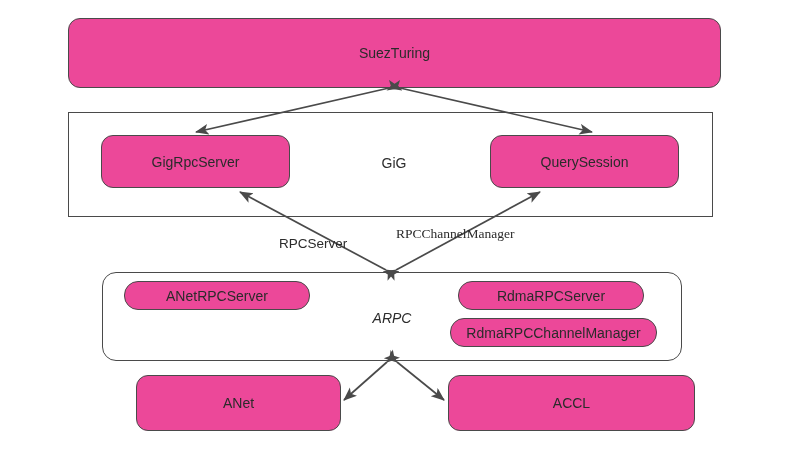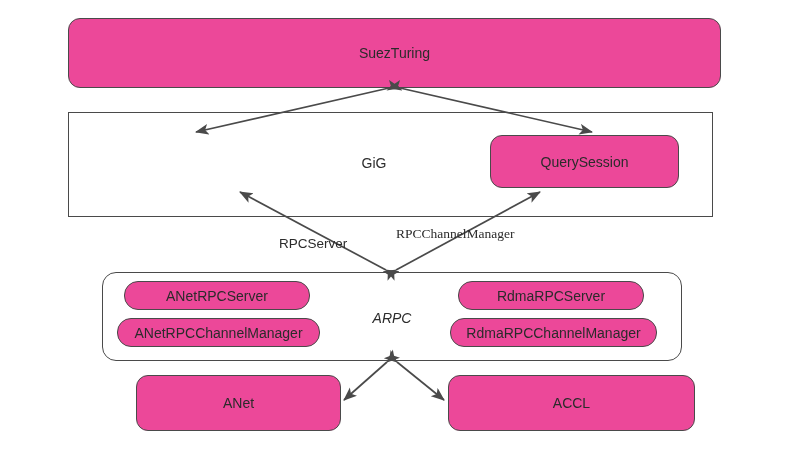--- a/index.html
+++ b/index.html
@@ -103,40 +103,40 @@
     <g>
       <line x1="397" y1="362" x2="444" y2="400" stroke="#4a4a4a" stroke-width="1.7" marker-start="url(#arrowhead)" marker-end="url(#arrowhead)"></line>
     </g>
   </svg>
 
   <div class="node rounded-lg" style="left:68px; top:18px; width:653px; height:70px;">
     <span>SuezTuring</span>
   </div>
 
   <div class="container-node sharp" style="left:68px; top:112px; width:645px; height:105px;"></div>
-  <div class="group-label" style="left:324px; top:155px; width:100px;">GiG</div>
+  <div class="group-label" style="left:344px; top:155px; width:100px;">GiG</div>
 
+  <div class="node rounded-lg" style="left:101px; top:135px; width:189px; height:53px;">
+    <span>GigRpcServer</span>
+  </div>
 
   <div class="node rounded-lg" style="left:490px; top:135px; width:189px; height:53px;">
     <span>QuerySession</span>
   </div>
 
   <div class="edge-label" style="left:279px; top:226px;">RPCServer</div>
   <div class="edge-label" style="left:396px; top:216px;font-family:Liberation Serif, serif;">RPCChannelManager</div>
 
   <div class="container-node rounded-lg" style="left:102px; top:272px; width:580px; height:89px;"></div>
   <div class="group-label" style="left:342px; top:310px; width:100px;font-style:italic;">ARPC</div>
 
   <div class="node rounded-pill" style="left:124px; top:281px; width:186px; height:29px;">
     <span>ANetRPCServer</span>
   </div>
 
-  <div class="node rounded-pill" style="left:117px; top:318px; width:203px; height:29px;">
-    <span>ANetRPCChannelManager</span>
-  </div>
 
   <div class="node rounded-pill" style="left:458px; top:281px; width:186px; height:29px;">
     <span>RdmaRPCServer</span>
   </div>
 
   <div class="node rounded-pill" style="left:450px; top:318px; width:207px; height:29px;">
     <span>RdmaRPCChannelManager</span>
   </div>
 
   <div class="node rounded-lg" style="left:136px; top:375px; width:205px; height:56px;">

